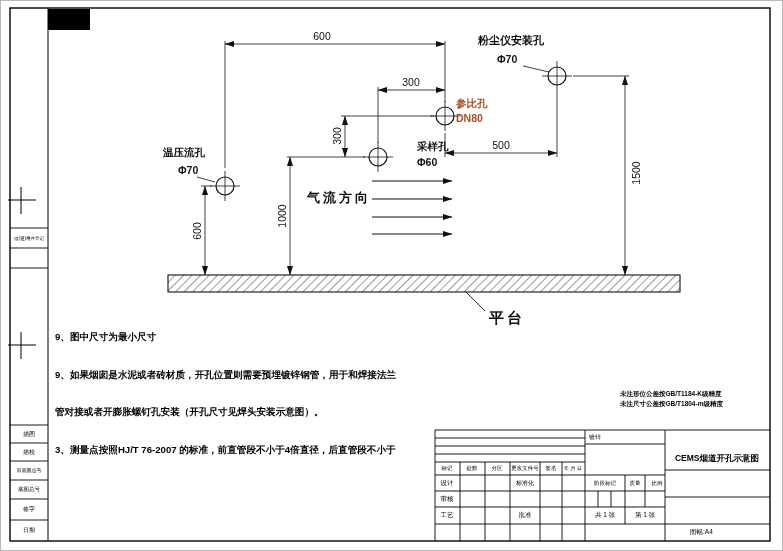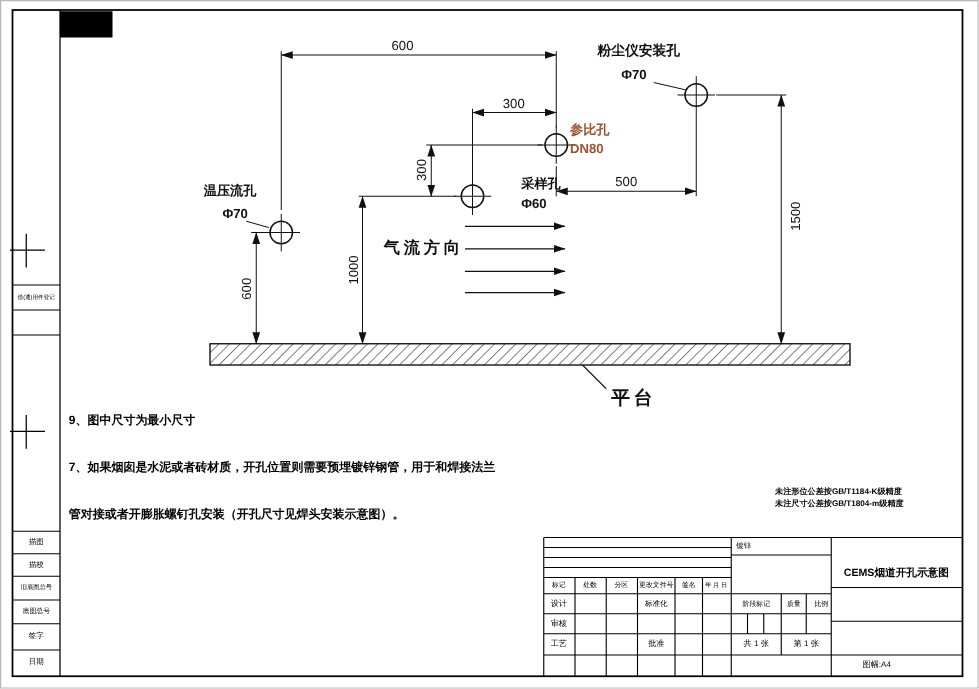--- a/index.html
+++ b/index.html
@@ -130,22 +130,23 @@
       <line x1="372" y1="181" x2="452" y2="181" marker-end="url(#ar)"></line>
       <line x1="372" y1="199" x2="452" y2="199" marker-end="url(#ar)"></line>
       <line x1="372" y1="217" x2="452" y2="217" marker-end="url(#ar)"></line>
       <line x1="372" y1="234" x2="452" y2="234" marker-end="url(#ar)"></line>
     </g>
   </g>
 </svg>
 
 <div class="notes">
   <div>9、图中尺寸为最小尺寸</div>
-  <div>7、如果烟囱是水泥或者砖材质，开孔位置则需要预埋镀锌钢管，用于和焊接法兰</div>
+  <div>9、如果烟囱是水泥或者砖材质，开孔位置则需要预埋镀锌钢管，用于和焊接法兰</div>
   <div>管对接或者开膨胀螺钉孔安装（开孔尺寸见焊头安装示意图）。</div>
+  <div>3、测量点按照HJ/T 76-2007 的标准，前直管段不小于4倍直径，后直管段不小于</div>
   
   
   
   
   
   
   
   
 </div>
 

